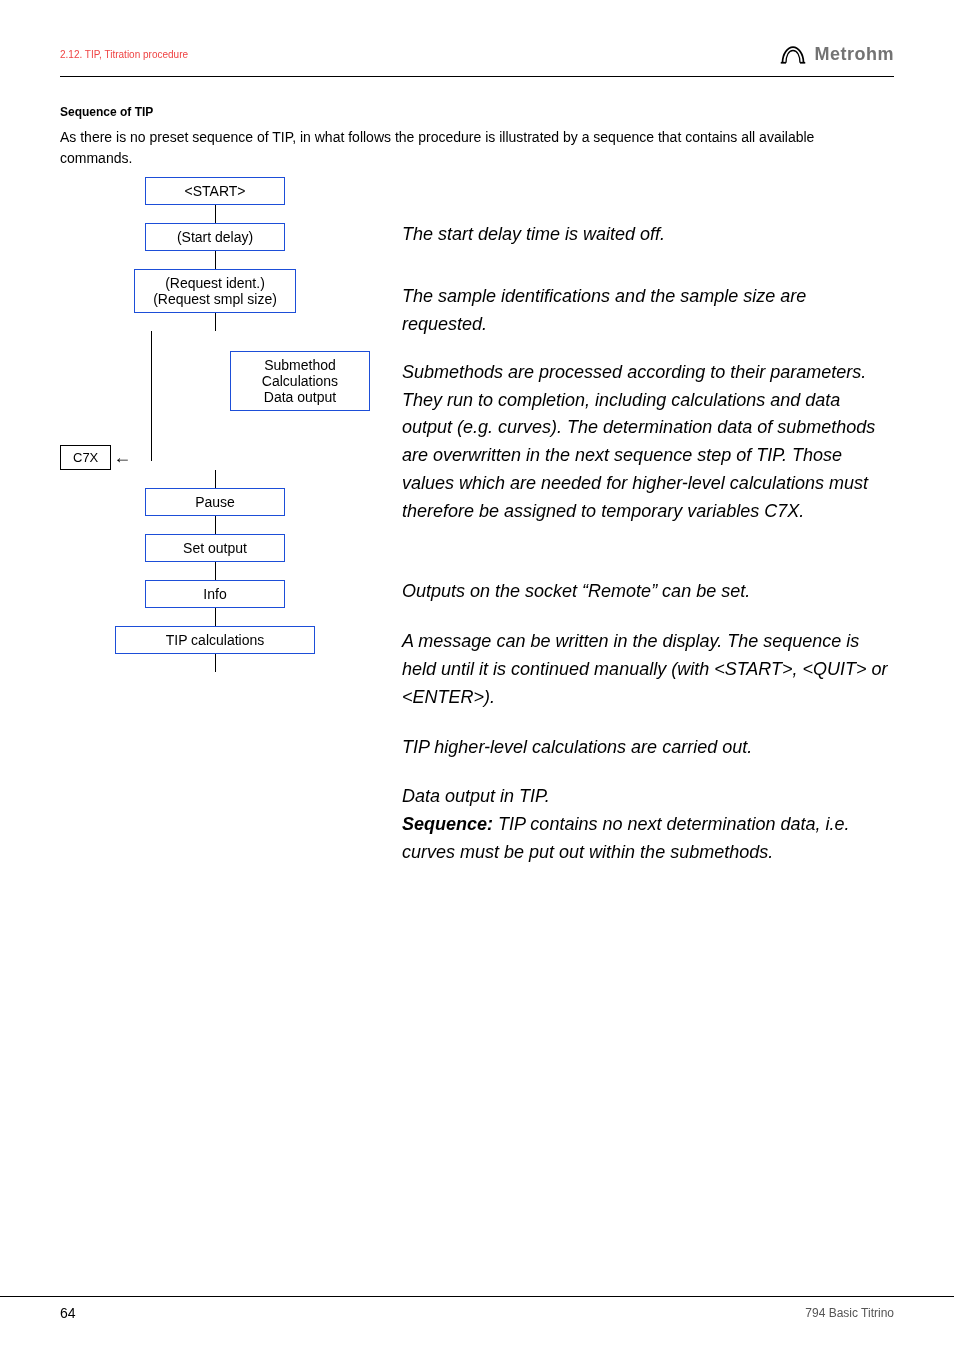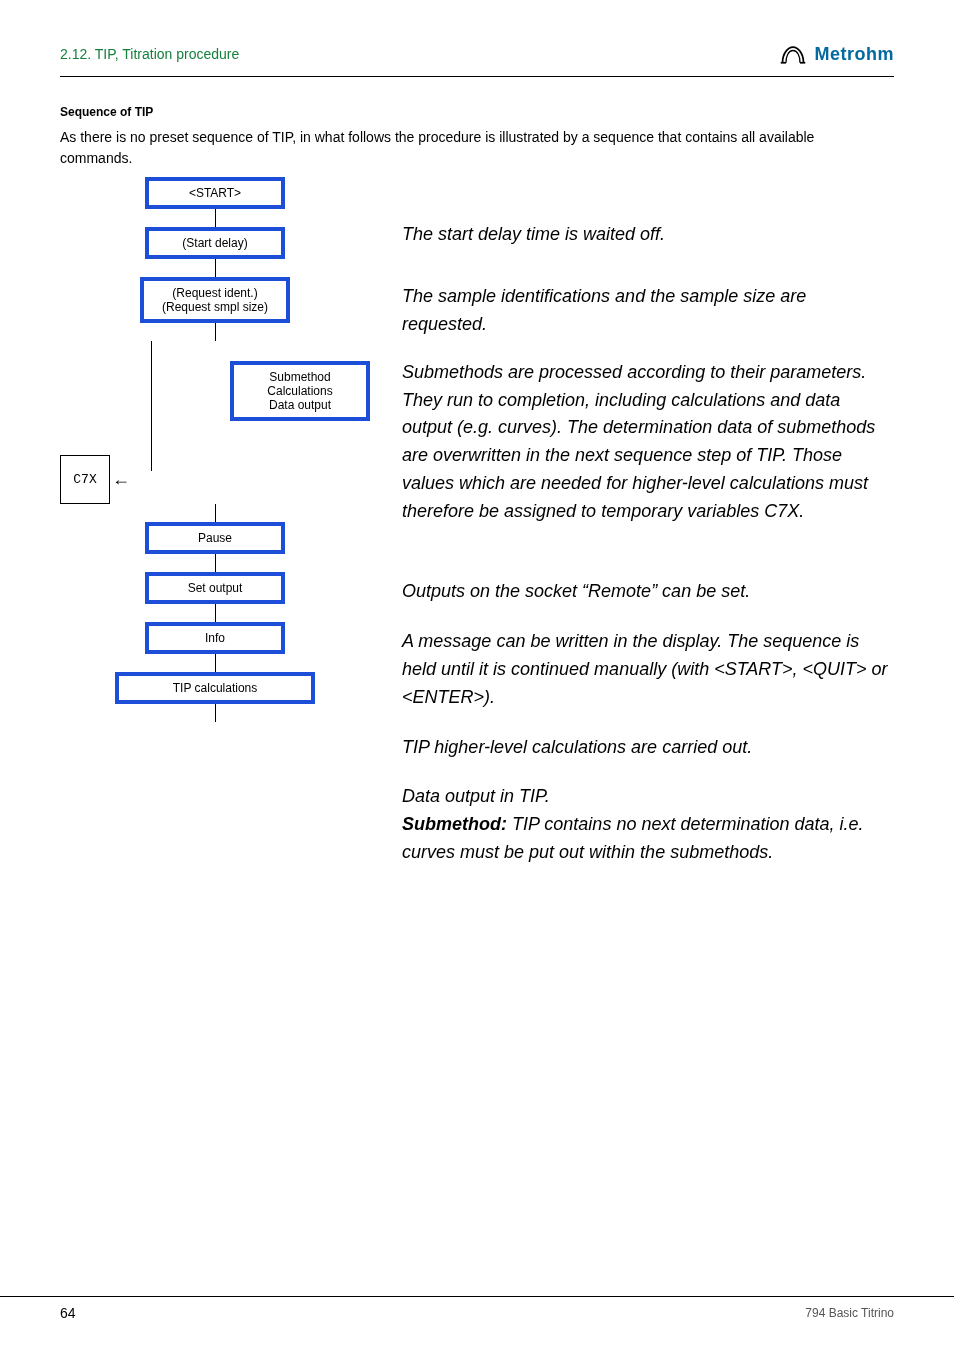--- a/index.html
+++ b/index.html
@@ -23,79 +23,78 @@
     .header {
       display: flex;
       justify-content: space-between;
       align-items: center;
       border-bottom: 1.5px solid #000;
       padding-bottom: 8px;
       margin-bottom: 28px;
     }
 
     .header-title {
-      font-size: 14px;
-      color: #15803d;
+      font-size: 10px;
+      color: #ef4444;
     }
 
     .logo-area {
       display: flex;
       align-items: center;
       gap: 8px;
     }
 
     .logo-icon {
       width: 28px;
       height: 28px;
     }
 
     .logo-text {
       font-size: 18px;
       font-weight: bold;
-      color: #0369a1;
+      color: #737373;
       letter-spacing: 0.5px;
     }
 
     
     .section-heading {
       font-size: 12px;
       font-weight: bold;
       margin-bottom: 8px;
       margin-top: 24px;
     }
 
     .intro-text {
       font-size: 14px;
       line-height: 1.5;
       margin-bottom: 8px;
       max-width: 780px;
     }
 
     .flow-box {
-      border: 4px solid #1d4ed8;
+      border: 1px solid #1d4ed8;
       padding: 5px 18px;
       text-align: center;
-      font-size: 12px;
+      font-size: 14px;
       background: #fff;
       min-width: 140px;
       max-width: 200px;
     }
 
     .flow-box-wide {
       min-width: 200px;
       max-width: 220px;
     }
 
     .c7x-box {
       border: 1px solid #000;
-      padding: 16px 12px;
+      padding: 4px 12px;
       font-size: 13px;
       background: #fff;
       min-width: 50px;
-      font-family: Liberation Mono, monospace;
     }
 
     
     .footer {
       position: absolute;
       bottom: 30px;
       left: 0;
       right: 0;
       display: flex;
       justify-content: space-between;
@@ -326,21 +325,21 @@
       <div style="height: 22px;"></div>
 
       <div class="desc-entry">
         <span>TIP higher-level calculations are carried out.</span>
       </div>
 
       <div style="height: 22px;"></div>
 
       <div class="desc-entry">
         <span>Data output in TIP.</span><br>
-        <strong>Submethod:</strong><span> TIP contains no next determination data, i.e. curves must be put out within the submethods.</span>
+        <strong>Sequence:</strong><span> TIP contains no next determination data, i.e. curves must be put out within the submethods.</span>
       </div>
 
     </div>
 
   </div>
 
   <div class="footer">
     <span class="page-number">64</span>
     <span class="product-name">794 Basic Titrino</span>
   </div>

